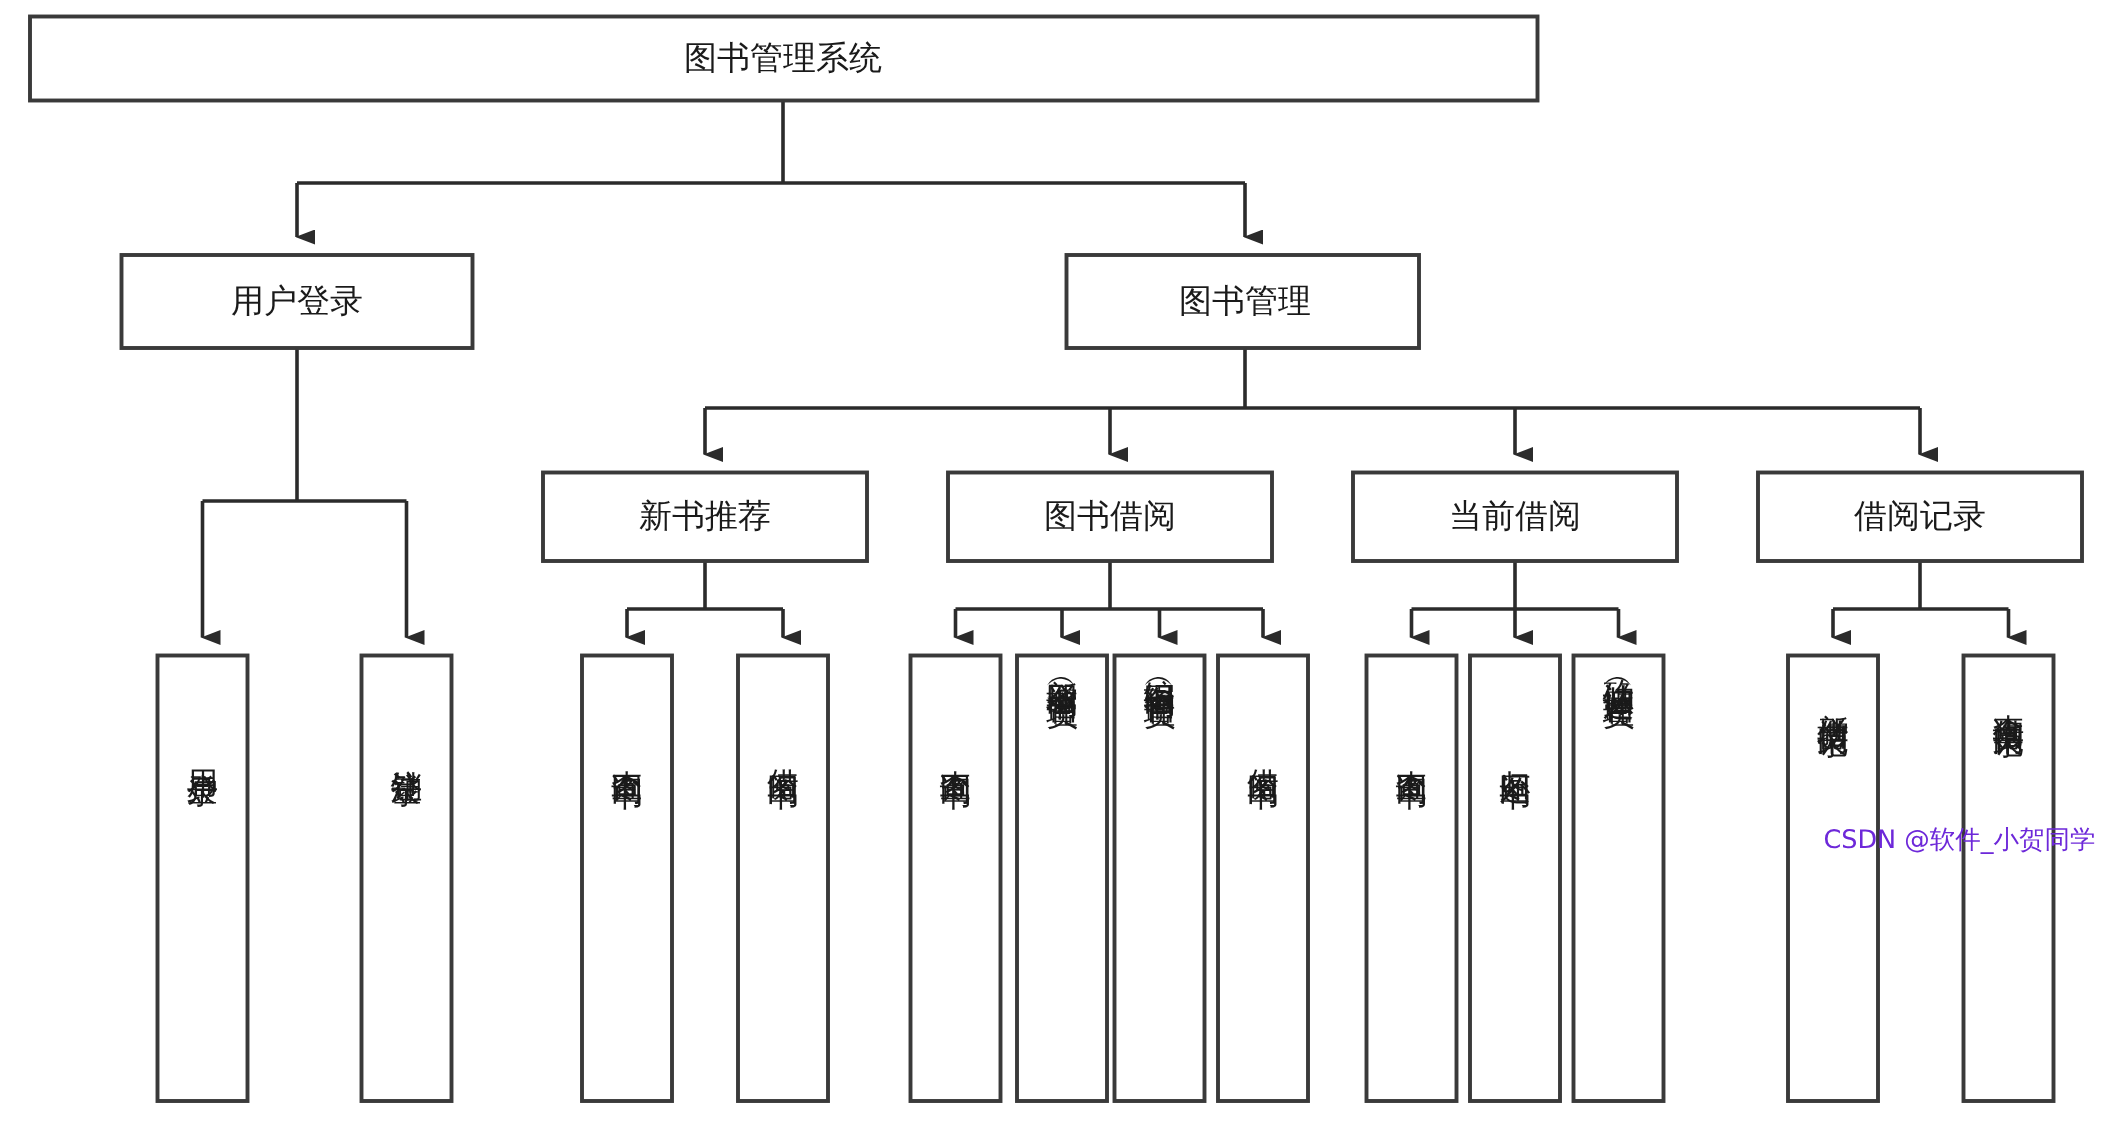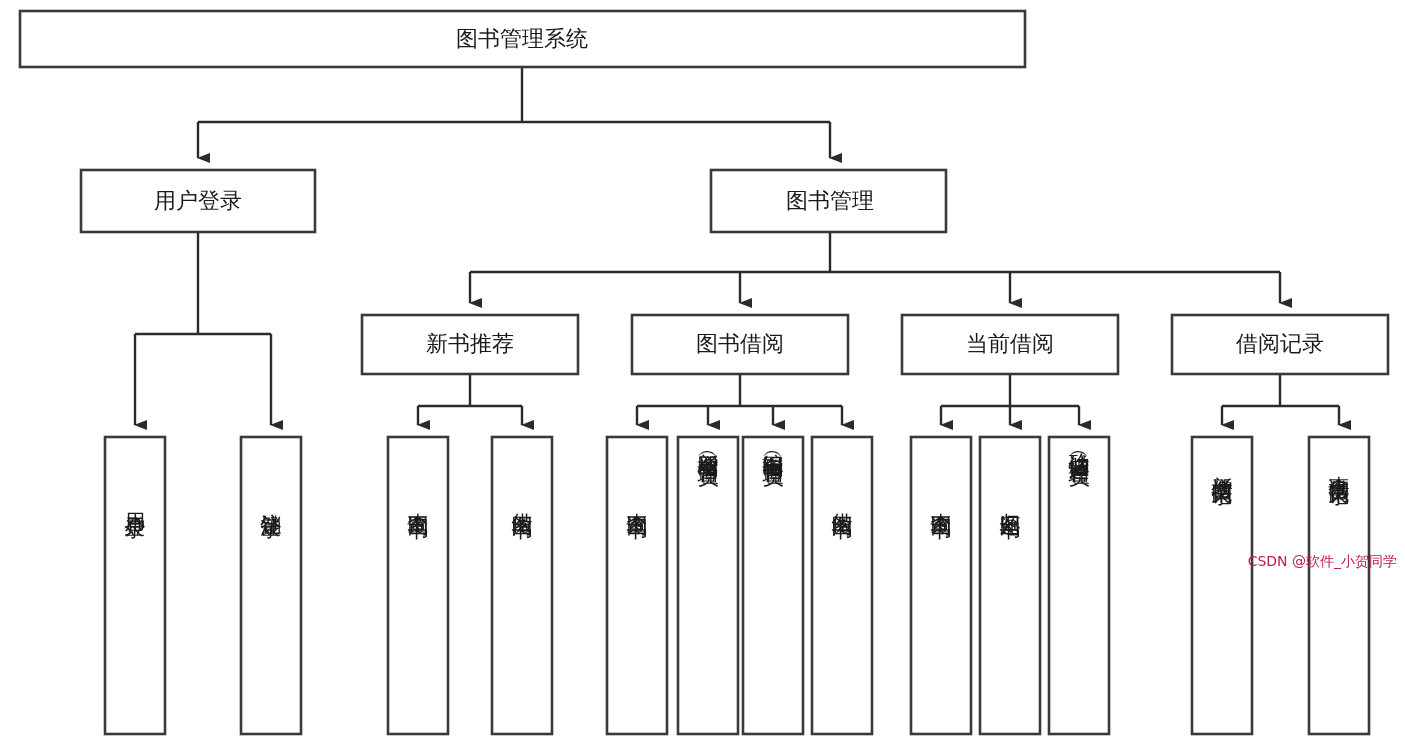--- a/index.html
+++ b/index.html
@@ -48,22 +48,22 @@
     fill: none;
   }
   .arrow-head {
     fill: #2b2b2b;
   }
   .watermark {
     position: absolute;
     right: 8px;
     bottom: 8px;
     font-family: "DejaVu Sans", "Liberation Sans", sans-serif;
-    font-size: 14px;
-    color: #be185d;
+    font-size: 17px;
+    color: #6d28d9;
     white-space: nowrap;
     pointer-events: none;
   }
 </style>
 </head>
 <body>
 
 <div id="diagram-root">
   <svg width="1405" height="747" viewBox="0 0 1405 747" xmlns="http://www.w3.org/2000/svg">
 

